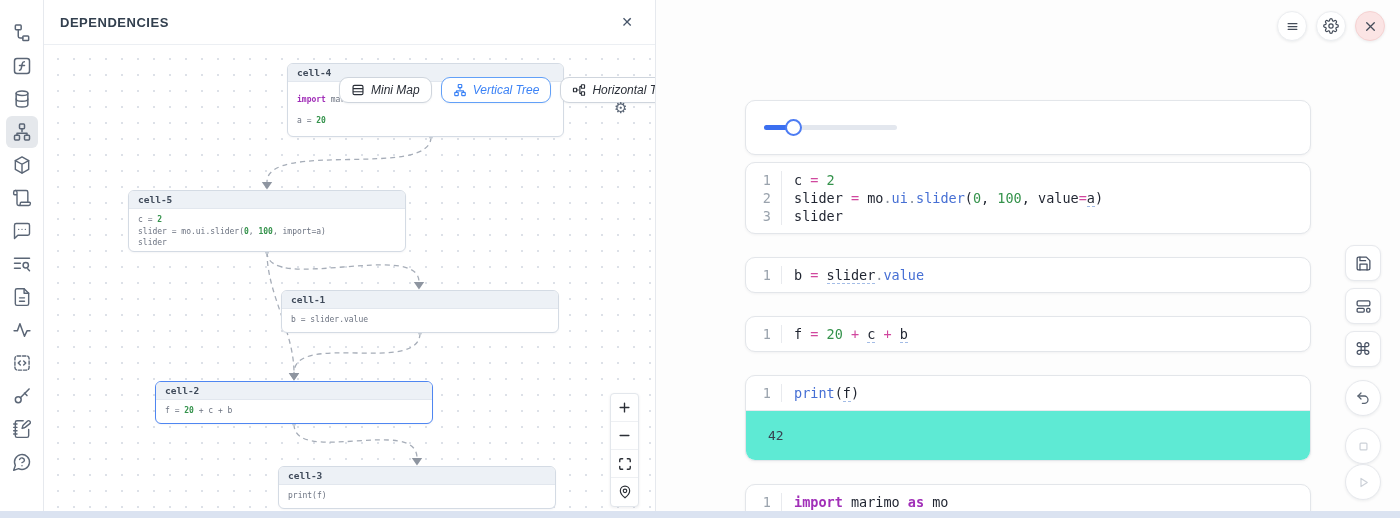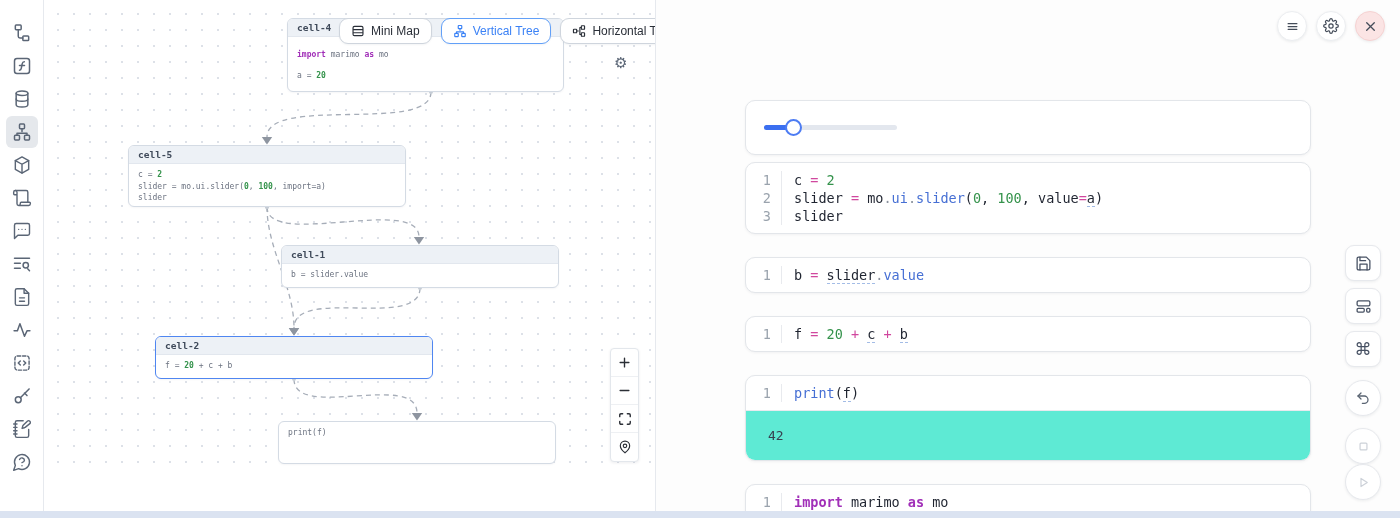--- a/index.html
+++ b/index.html
@@ -28,21 +28,21 @@
   .node { position:absolute; z-index:3; background:#fff; border:1px solid #d4dbe4; border-radius:6px; overflow:hidden; cursor:pointer;
     font-family:"DejaVu Sans Mono", monospace; box-shadow:0 1px 2px rgba(20,30,50,.04); }
   .node.selected { border:1.6px solid #4f86f1; }
   .node-header { background:#edf1f6; border-bottom:1px solid #e2e7ee; padding:3px 9px; font-size:9.5px; font-weight:bold; color:#3f4a5a; }
   .node-body { padding:5px 9px; font-size:8px; line-height:11.5px; color:#6b7280; white-space:pre; }
   .node.spaced .node-body { line-height:21px; padding-top:7px; }
   .node .t-k { color:#a12fb8; font-weight:bold; }
   .node .t-n { color:#35934c; font-weight:bold; }
   .node .t-o, .node .t-v, .node .t-p, .node .t-d, .node .t-f, .node .t-u { color:#6b7280; }
 
-  #view-toolbar { position:absolute; left:295px; top:18px; z-index:10; display:flex; gap:9px; }
+  #view-toolbar { position:absolute; left:295px; top:32px; z-index:10; display:flex; gap:9px;font-style:italic; }
   .view-btn { display:flex; align-items:center; gap:6px; background:#fff; border:1px solid #cfd5dd; border-radius:9px;
     padding:5px 11px; font-size:12px; color:#2a2f38; cursor:pointer; box-shadow:0 1px 2px rgba(20,30,50,.05); white-space:nowrap; }
   .view-btn.active { border-color:#62a0f8; color:#3b82f6; }
   .view-btn svg { stroke:#2a2f38; }
   .view-btn.active svg { stroke:#3b82f6; }
 
   #canvas-gear { position:absolute; left:570px; top:54px; z-index:10; font-size:15px; color:#5b6676; cursor:pointer; }
 
   #zoom-controls { position:absolute; left:566px; top:348px; z-index:10; width:29px; background:#fff; border:1px solid #e3e7ec;
     border-radius:4px; box-shadow:0 1px 3px rgba(20,30,50,.08); }
@@ -184,20 +184,24 @@
   </div>
   <div class="rail-item">
     <svg width="20" height="20" viewBox="0 0 24 24" fill="none" stroke-width="1.7" stroke-linecap="round" stroke-linejoin="round">
         <path d="M7.9 20A9 9 0 1 0 4 16.1L2 22z"></path>
         <path d="M9.1 9a3 3 0 0 1 5.8 1c0 2-2.9 2.7-2.9 2.7M12 16.5h.01"></path>
       </svg>
   </div>
 </div>
 
 <div id="dep-panel">
+  <div id="dep-header">
+    <span id="dep-title">DEPENDENCIES</span>
+    <span id="dep-close">✕</span>
+  </div>
   <div id="graph-canvas">
     <svg id="edges" width="611" height="466">
         <path d="M 387,92 C 387,134 223,95 223,137"></path>
         <polygon points="217.8,137 228.2,137 223,144.5"></polygon>
         <circle cx="387" cy="92" r="2"></circle>
         <path d="M 223,207 C 223,249 375,195 375,237"></path>
         <polygon points="369.8,237 380.2,237 375,244.5"></polygon>
         <circle cx="223" cy="207" r="2"></circle>
         <path d="M 223,207 C 223,249 250,286 250,328"></path>
         <polygon points="244.8,328 255.2,328 250,335.5"></polygon>
@@ -276,20 +280,21 @@
       </div>
       <div class="node" style="left: 237px; top: 245px; width: 278px; height: 43px;">
         <div class="node-header">cell-1</div>
         <div class="node-body"><div><span class="t-v">b = slider.value</span></div></div>
       </div>
       <div class="node selected" style="left: 111px; top: 336px; width: 278px; height: 43px;">
         <div class="node-header">cell-2</div>
         <div class="node-body"><div><span class="t-v">f = </span><span class="t-n">20</span><span class="t-v"> + c + b</span></div></div>
       </div>
       <div class="node" style="left: 234px; top: 421px; width: 278px; height: 43px;">
+        <div class="node-header">cell-3</div>
         <div class="node-body"><div><span class="t-v">print(f)</span></div></div>
       </div>
     </div>
 </div>
 
 <div id="notebook">
   <div id="cells">
       <div class="card mb-sm">
         <div class="slider-wrap">
           <div class="slider-track">

